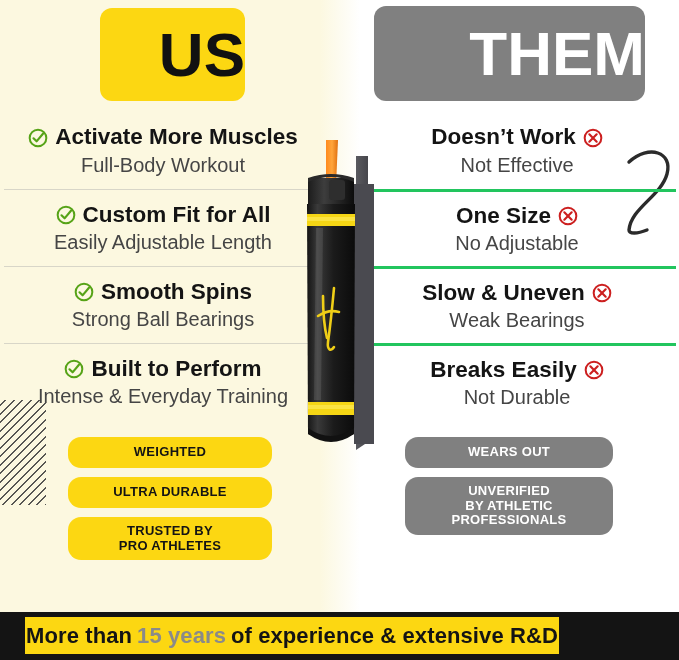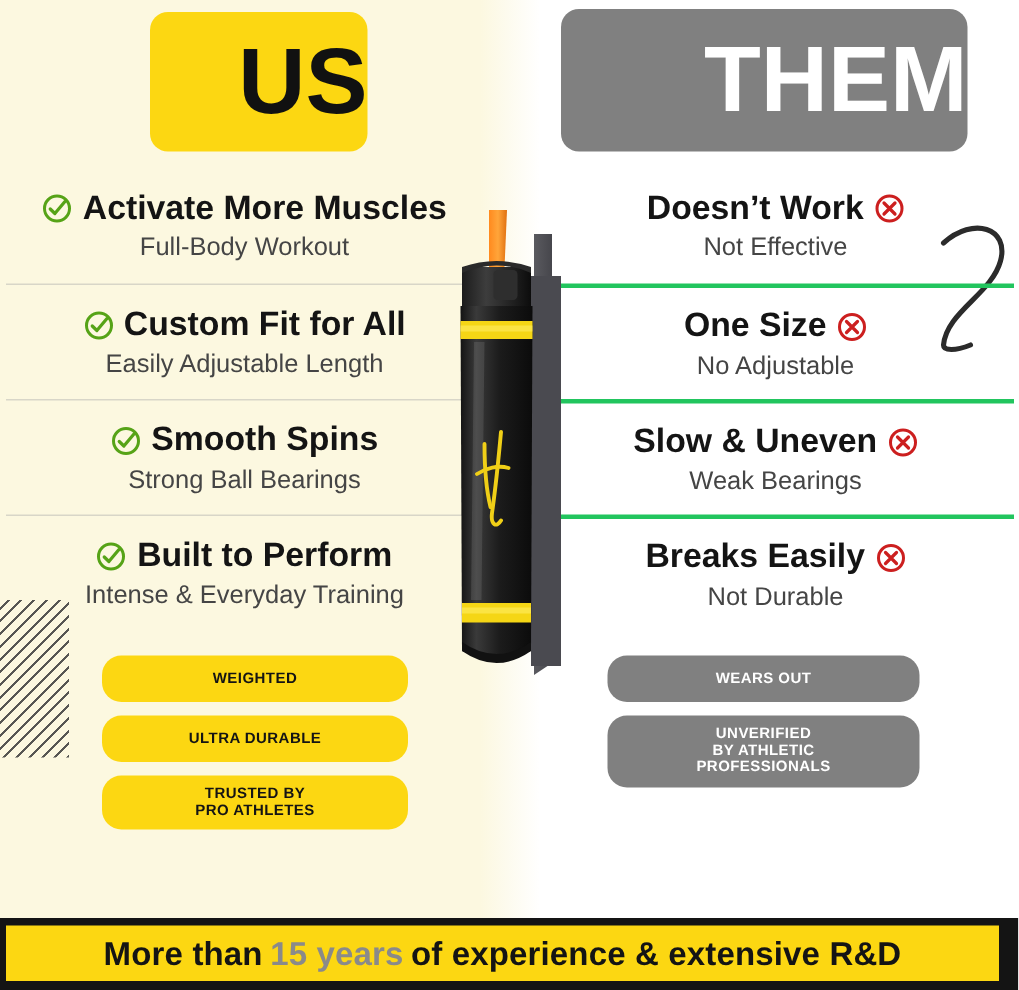--- a/index.html
+++ b/index.html
@@ -120,21 +120,21 @@
     line-height: 1;
   }
   .feature-title {
     font-size: 22.5px;
     font-weight: bold;
     color: #141414;
     white-space: nowrap;
   }
   .feature-sub {
     margin-top: 5px;
-    font-size: 17px;
+    font-size: 20px;
     color: #454545;
     white-space: nowrap;
   }
 
   .mark {
     width: 20px;
     height: 20px;
     flex: 0 0 20px;
     display: block;
   }
@@ -149,21 +149,21 @@
   .pills-left  { left: 68px;  top: 437px; width: 204px; }
   .pills-right { left: 405px; top: 437px; width: 208px; }
 
   .pill {
     border-radius: 13px;
     display: flex;
     align-items: center;
     justify-content: center;
     text-align: center;
     font-weight: bold;
-    font-size: 10px;
+    font-size: 13px;
     letter-spacing: 0.3px;
     padding: 7px 6px;
     line-height: 1.12;
     box-sizing: border-box;
     min-height: 31px;
   }
   .pill-yellow {
     background: #fcd712;
     color: #141414;
   }
@@ -183,22 +183,22 @@
 
   
   .banner-black {
     position: absolute;
     left: 0; top: 612px;
     width: 679px; height: 48px;
     background: #141414;
   }
   .banner-yellow {
     position: absolute;
-    left: 4px; top: 617px;
-    width: 662px; height: 37px;
+    left: 25px; top: 617px;
+    width: 534px; height: 37px;
     background: #fcd712;
     display: flex;
     align-items: center;
     justify-content: center;
     font-weight: bold;
     font-size: 22px;
     color: #141414;
     letter-spacing: 0.1px;
     white-space: nowrap;
   }

